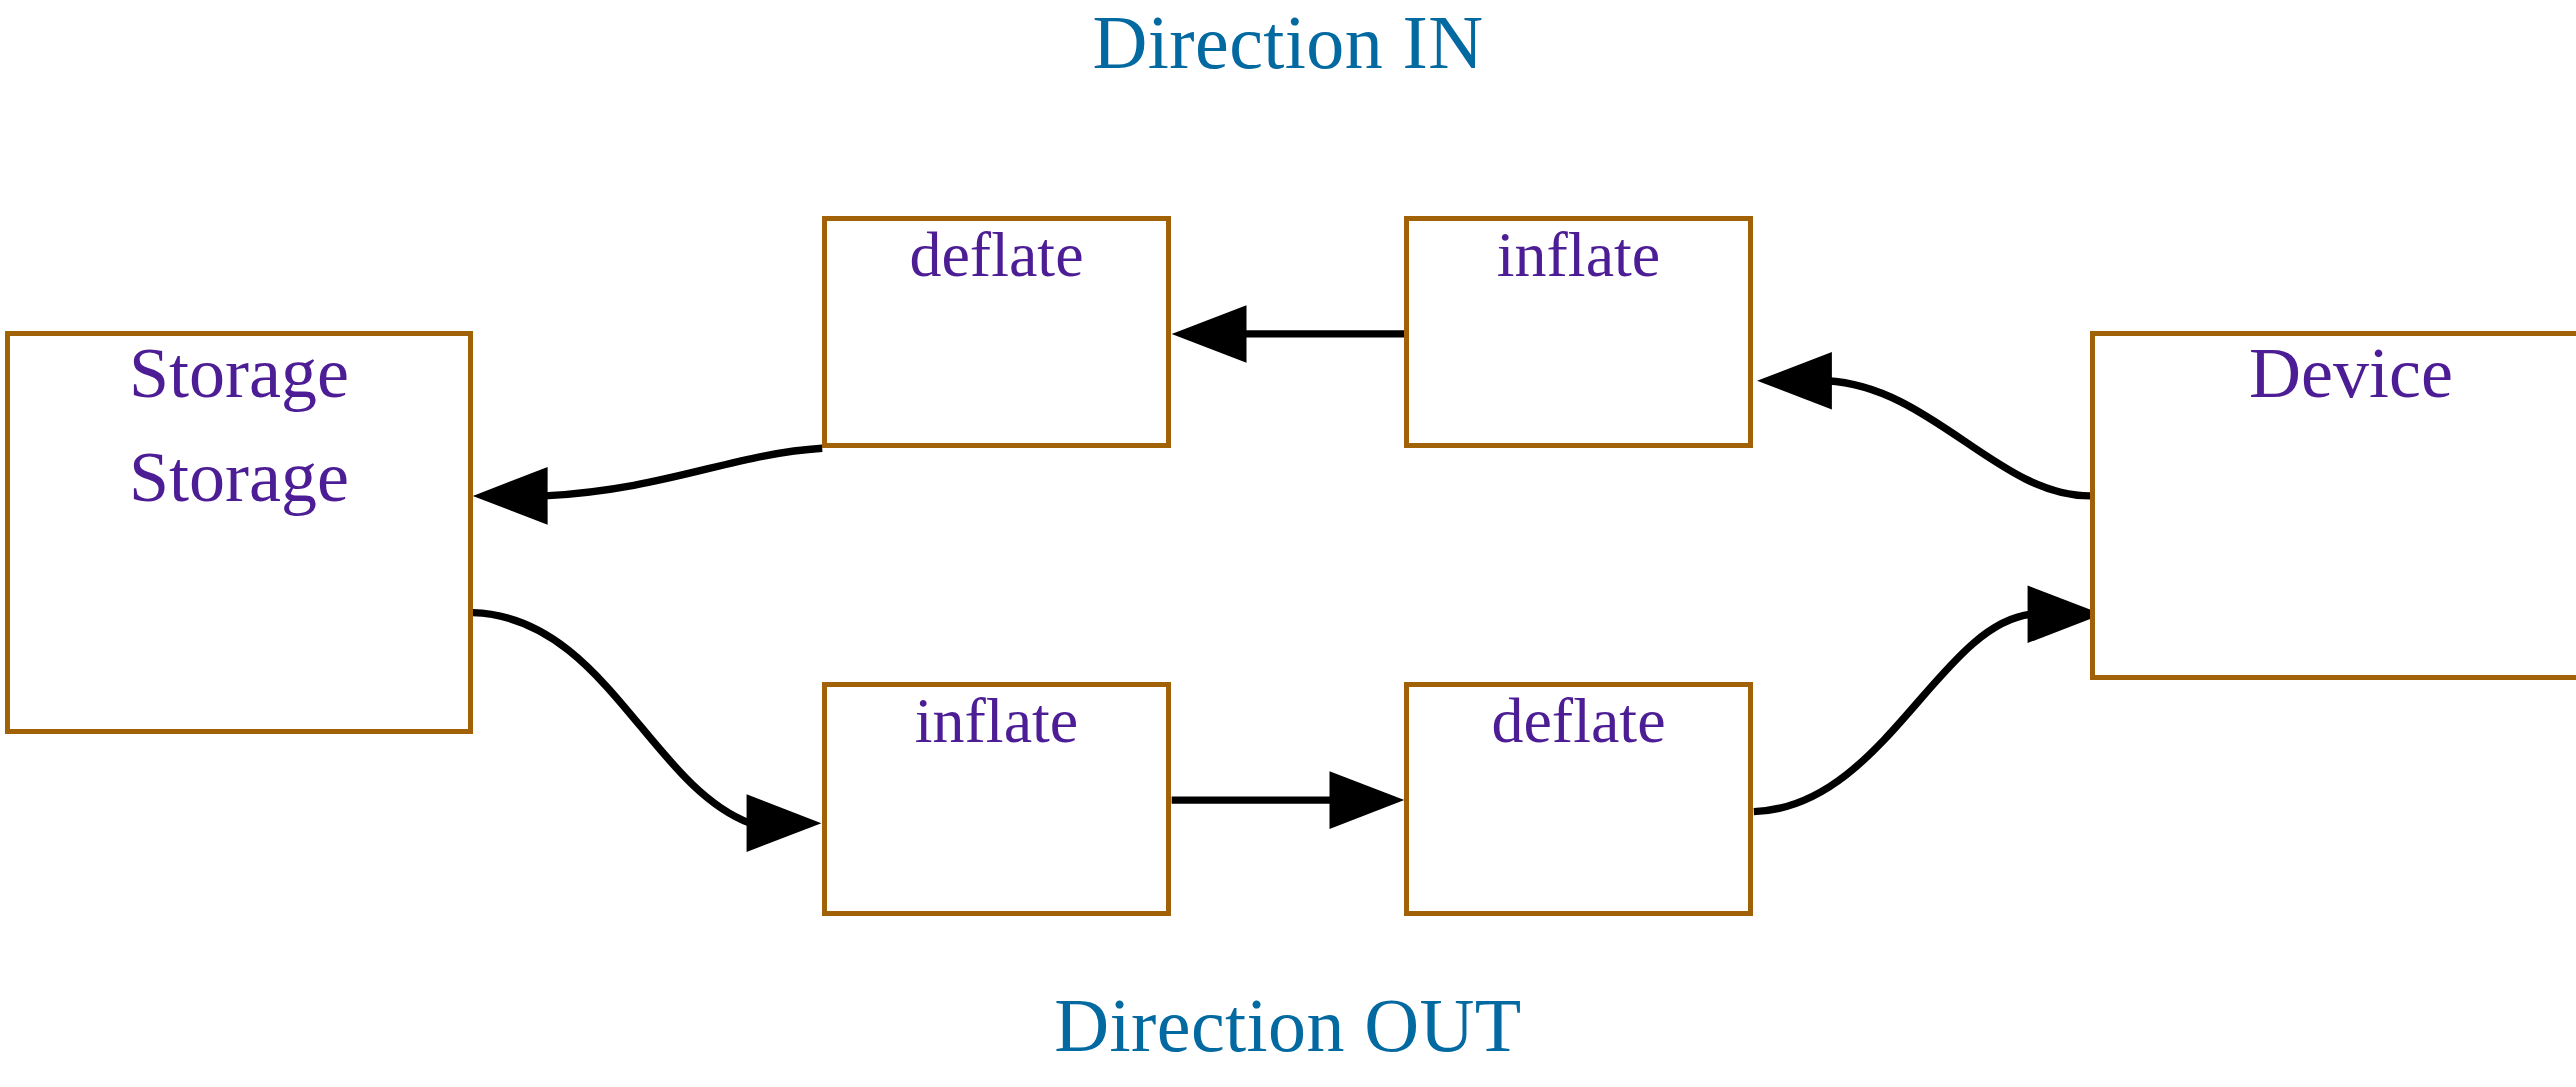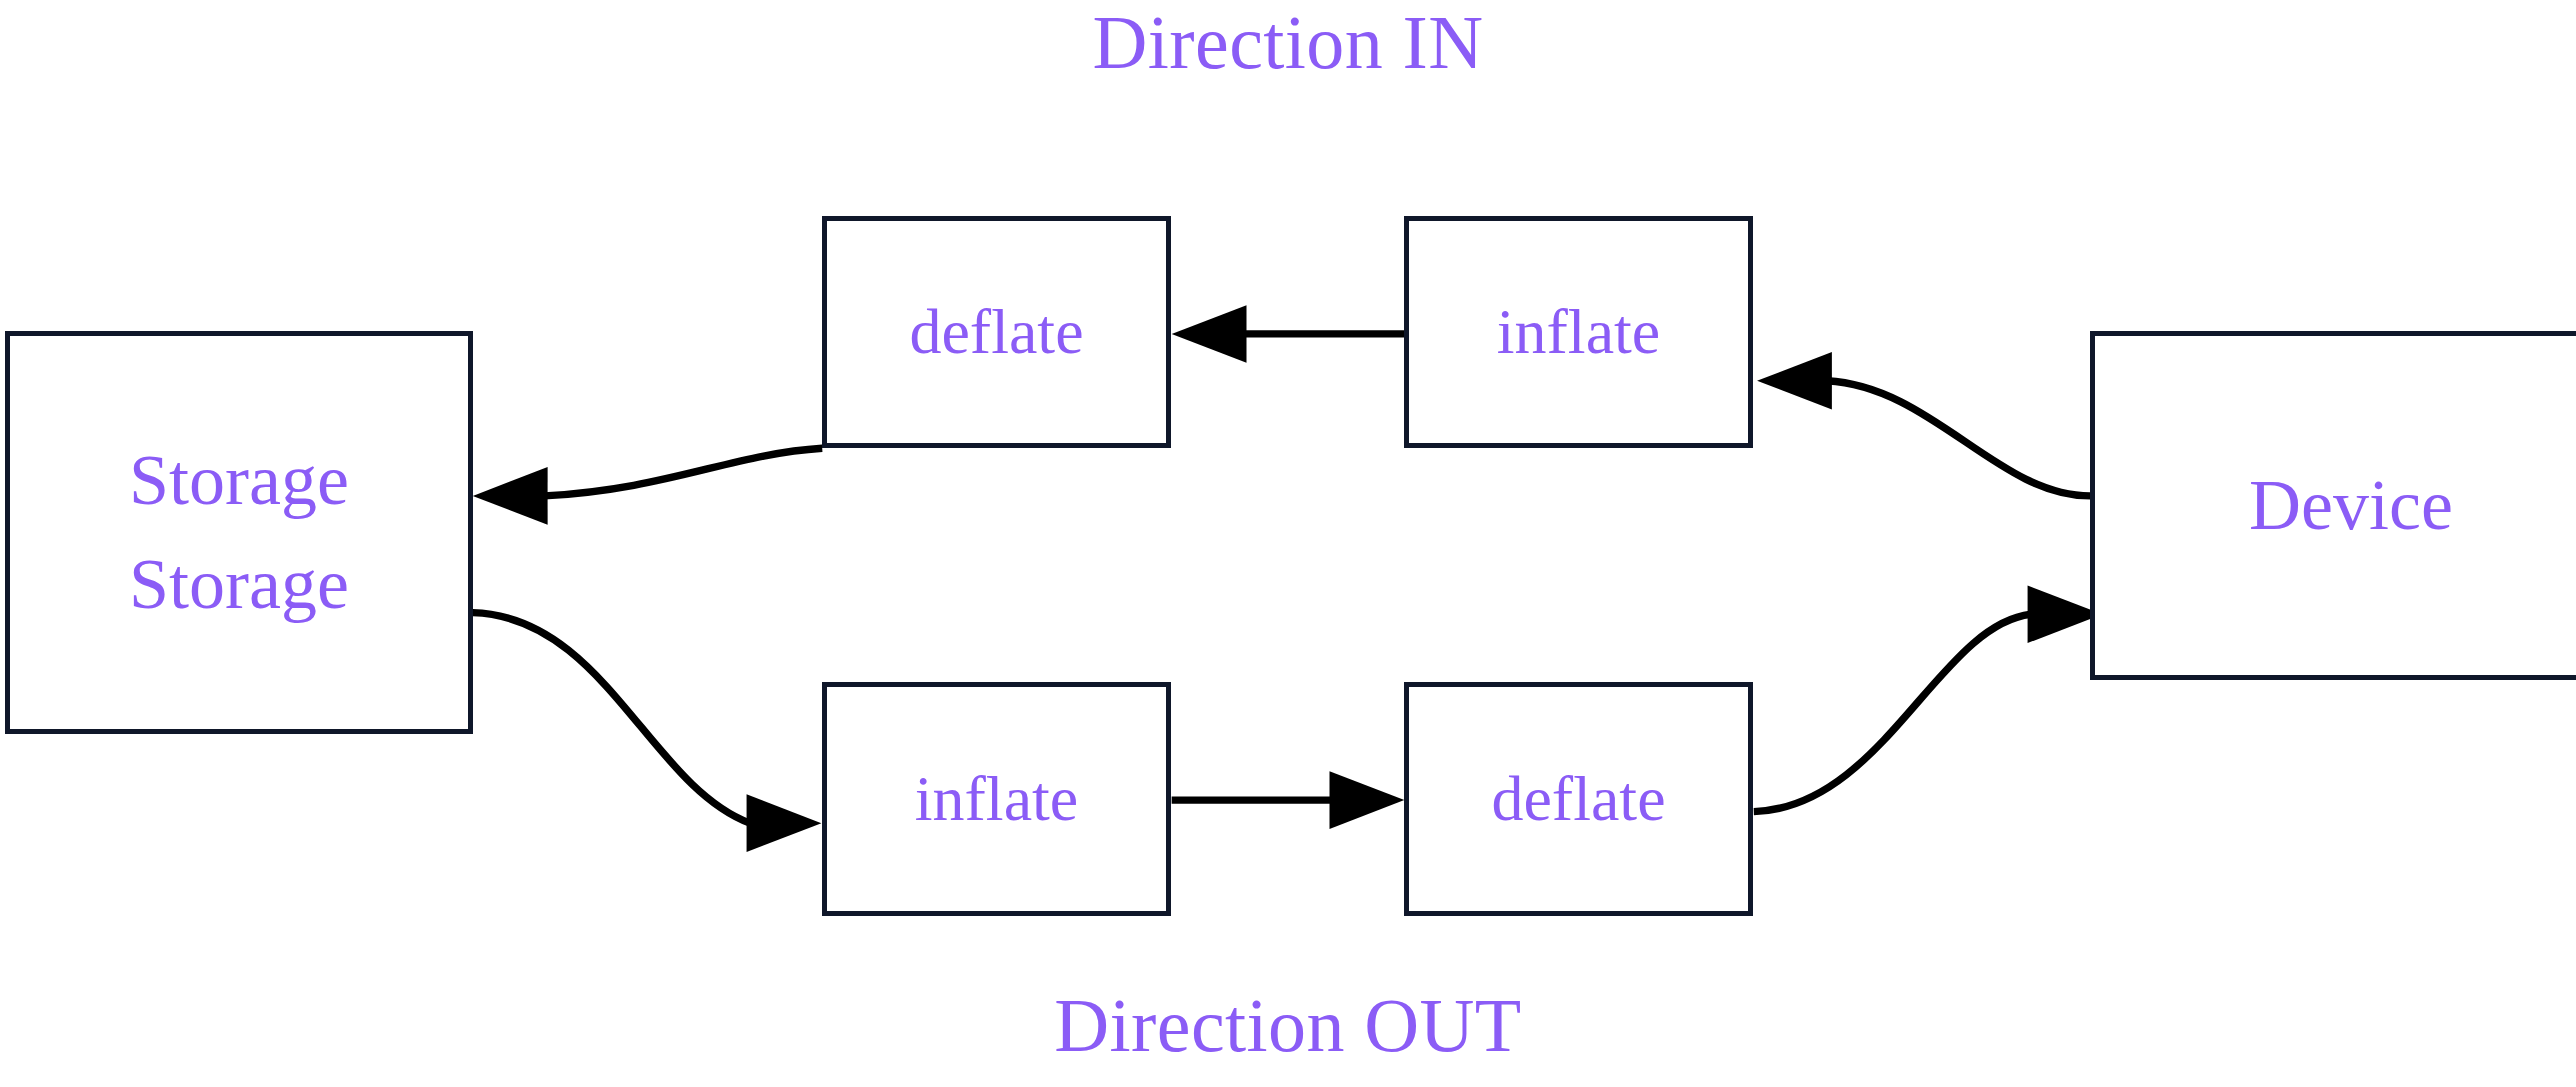--- a/index.html
+++ b/index.html
@@ -17,37 +17,36 @@
     font-family: "Liberation Serif", "DejaVu Serif", serif;
     color: #000000;
   }
   
   .caption {
     position: absolute;
     text-align: center;
     white-space: nowrap;
     font-size: 76px;
     line-height: 1;
-    color: #8b5cf6;
+    color: #0369a1;
     letter-spacing: 0.4px;
   }
   #caption-in  { left: 0; right: 0; top: 4.1px; }
   #caption-out { left: 0; right: 0; top: 987px; }
 
   
   .node {
     position: absolute;
     box-sizing: border-box;
-    border: 5px solid #0f172a;
+    border: 5px solid #a16207;
     background: #ffffff;
     display: flex;
     flex-direction: column;
     align-items: center;
-    justify-content: center;
-    color: #8b5cf6;
+    color: #4c1d95;
     z-index: 3;
   }
   .node .line {
     white-space: nowrap;
     line-height: 1.05;
   }
   .node-big   { font-size: 72px; }
   .node-small { font-size: 64px; }
   .node-big .line + .line { margin-top: 28px; }
 

